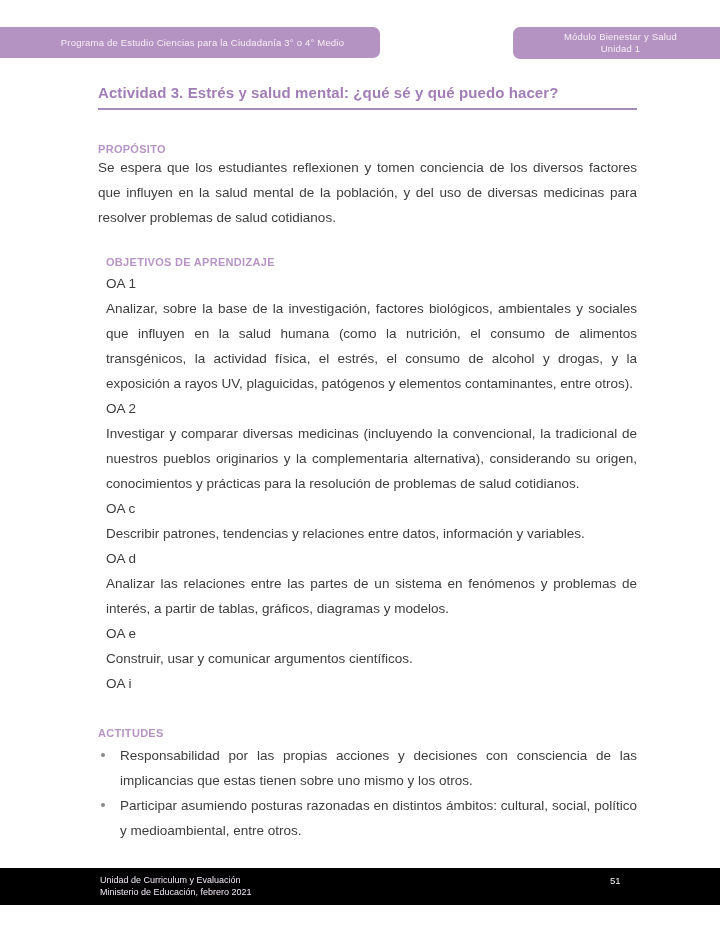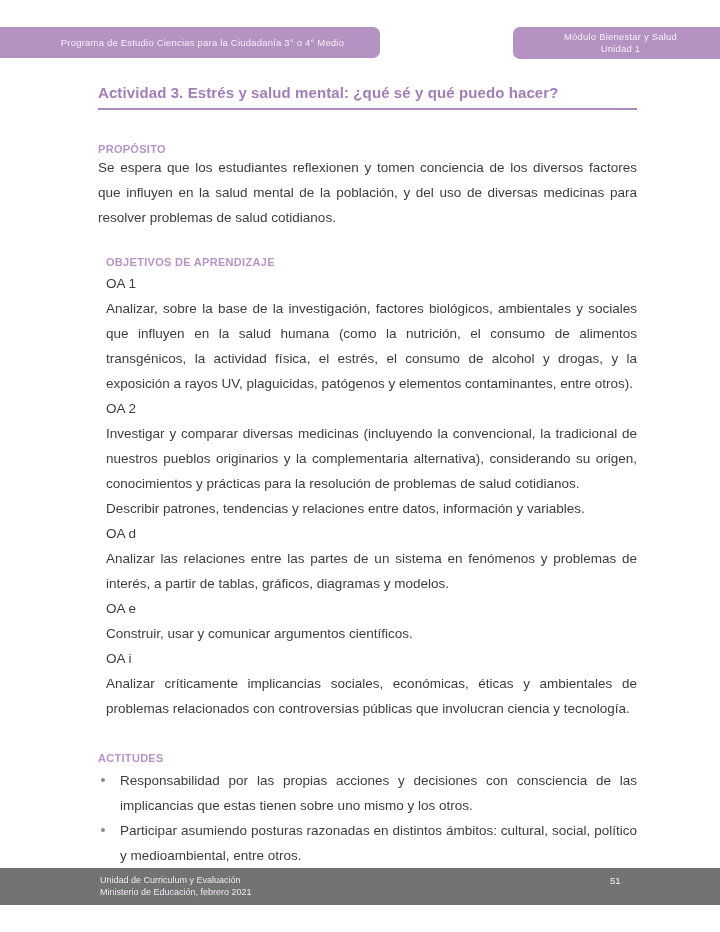--- a/index.html
+++ b/index.html
@@ -105,21 +105,21 @@
     background: #8a8a8a;
   }
 
   
   .footer-bar {
     position: absolute;
     left: 0;
     right: 0;
     bottom: 27px;
     height: 37px;
-    background: #737373;
+    background: #000000;
     color: #f1e8f5;
     font-size: 9px;
     line-height: 11.5px;
     padding: 7px 0 0 100px;
   }
   .footer-page-number {
     position: absolute;
     left: 610px;
     top: 7px;
     font-size: 9.5px;
@@ -156,36 +156,36 @@
             <div class="oa-code">OA 1</div>
             <div class="body-text">Analizar, sobre la base de la investigación, factores biológicos, ambientales y sociales que influyen en la salud humana (como la nutrición, el consumo de alimentos transgénicos, la actividad física, el estrés, el consumo de alcohol y drogas, y la exposición a rayos UV, plaguicidas, patógenos y elementos contaminantes, entre otros).</div>
           </div>
 
           <div class="oa-item">
             <div class="oa-code">OA 2</div>
             <div class="body-text">Investigar y comparar diversas medicinas (incluyendo la convencional, la tradicional de nuestros pueblos originarios y la complementaria alternativa), considerando su origen, conocimientos y prácticas para la resolución de problemas de salud cotidianos.</div>
           </div>
 
           <div class="oa-item">
+            <div class="oa-code">OA c</div>
             <div class="body-text">Describir patrones, tendencias y relaciones entre datos, información y variables.</div>
           </div>
 
           <div class="oa-item">
             <div class="oa-code">OA d</div>
             <div class="body-text">Analizar las relaciones entre las partes de un sistema en fenómenos y problemas de interés, a partir de tablas, gráficos, diagramas y modelos.</div>
           </div>
 
           <div class="oa-item">
             <div class="oa-code">OA e</div>
             <div class="body-text">Construir, usar y comunicar argumentos científicos.</div>
           </div>
 
           <div class="oa-item">
             <div class="oa-code">OA i</div>
-            <div class="body-text">Analizar críticamente implicancias sociales, económicas, éticas y ambientales de problemas relacionados con controversias públicas que involucran ciencia y tecnología.</div>
           </div>
         </div>
     </section>
 
     <section class="sec-actitudes">
       <div class="section-heading">ACTITUDES</div>
       <ul class="bullet-list">
 
           <li class="bullet-item body-text">
             <span class="bullet-dot"></span>

